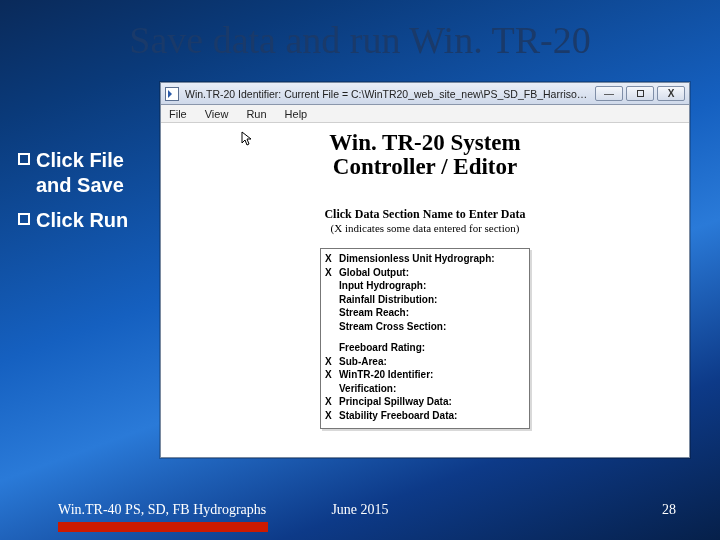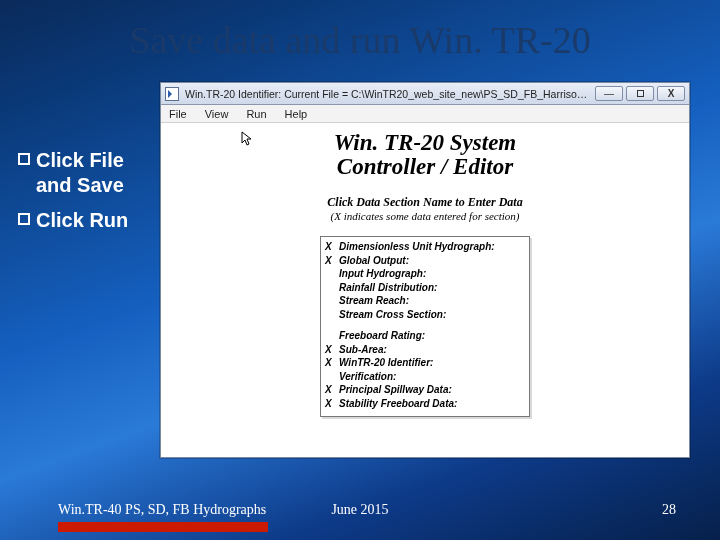--- a/index.html
+++ b/index.html
@@ -79,32 +79,31 @@
     position: relative;
   }
   .menubar .mitem { cursor:default; }
   .cursor {
     position:absolute; left: 80px; top: 48px; width: 12px; height: 16px;
   }
   .cursor svg { width: 12px; height: 16px; }
   .app-body {
     position:absolute; top:40px; left:0; right:0; bottom:0;
     padding: 8px 10px 10px;
-    font-style: italic;
   }
   .app-heading {
     text-align:center;
     font-family: "Comic Sans MS", cursive;
     font-weight: bold;
     color:#000;
     font-size: 23px;
     line-height: 1.05;
   }
   .app-sub {
-    text-align:center; margin-top:16px;
+    text-align:center; margin-top:28px;
     font-family: "Comic Sans MS", cursive;
     font-size: 12px; color:#000; font-weight: bold;
   }
   .app-sub2 {
     text-align:center;
     font-family: "Comic Sans MS", cursive;
     font-size: 11px; color:#000;
   }
   .data-panel {
     margin: 14px auto 0;

